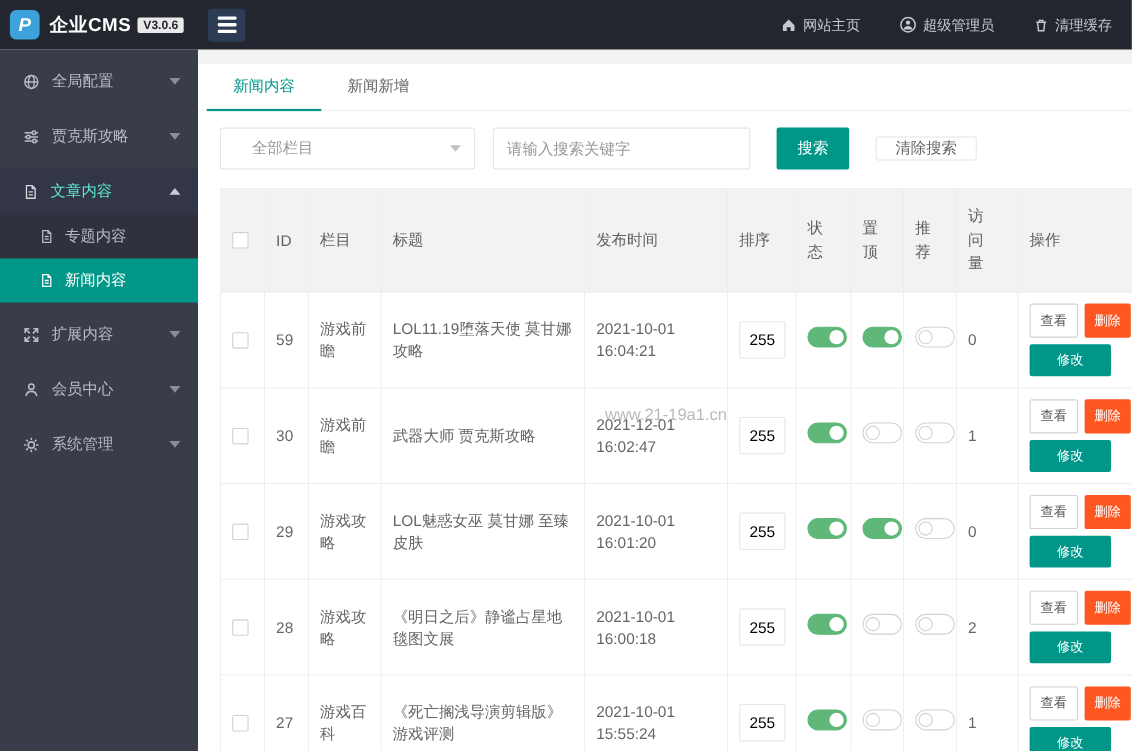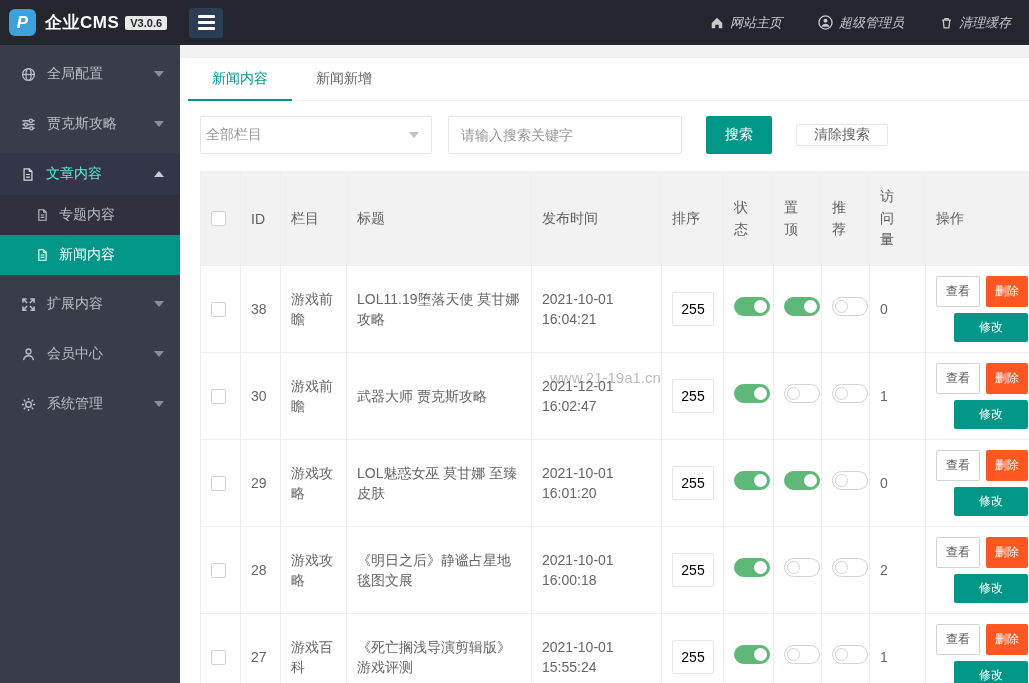--- a/index.html
+++ b/index.html
@@ -21,21 +21,21 @@
   .brand { color:#fff; font-size:17px; font-weight:bold; margin-left:9px; letter-spacing:.5px; }
   .version-badge {
     background:#e9e9e9; color:#23262e; font-size:11px; padding:1px 5px;
     border-radius:2px; margin-left:6px; font-weight:bold;
   }
   .hamburger {
     width:34px; height:30px; background:#2d3c55; border-radius:3px; margin-left:22px;
     display:flex; flex-direction:column; justify-content:center; align-items:center; gap:3px; cursor:pointer;
   }
   .hamburger span { display:block; width:17px; height:3px; background:#fff; border-radius:1px; }
-  .topnav { margin-left:auto; display:flex; align-items:center; height:100%;font-style:italic; }
+  .topnav { margin-left:auto; display:flex; align-items:center; height:100%; }
   .topnav-item {
     color:#c8c9cc; font-size:13px; padding:0 18px; height:100%;
     display:flex; align-items:center; gap:6px; cursor:pointer;
   }
   .topnav-item svg { flex:0 0 auto; }
   
   .sidebar {
     position:absolute; top:45px; left:0; width:180px; height:638px;
     background:#393d49; z-index:20;
   }
@@ -66,21 +66,21 @@
   .tab {
     padding:0 24px; display:flex; align-items:center; color:#666; cursor:pointer;
     position:relative; font-size:14px;
   }
   .tab.active { color:#009688; }
   .tab.active:after { content:""; position:absolute; left:0; right:0; bottom:-1px; height:2px; background:#009688; }
   
   .filters { display:flex; align-items:center; padding:15px 0 15px 20px; gap:12px; }
   .select-box {
     width:232px; height:38px; border:1px solid #e6e6e6; border-radius:2px; background:#fff;
-    display:flex; align-items:center; padding:0 5px; color:#999; cursor:pointer; position:relative;
+    display:flex; align-items:center; padding:0 28px; color:#999; cursor:pointer; position:relative;
   }
   .select-box .sel-chev {
     position:absolute; right:12px; width:0; height:0;
     border-left:5px solid transparent; border-right:5px solid transparent; border-top:6px solid #c2c2c2;
   }
   .search-input {
     width:234px; height:38px; border:1px solid #e6e6e6; border-radius:2px; padding:0 12px;
     font-size:14px; color:#666; outline:none; font-family:inherit; margin-left:4px;
   }
   .search-input::placeholder { color:#999; }
@@ -100,21 +100,21 @@
   }
   .sort-input {
     width:42px; height:34px; border:1px solid #e6e6e6; border-radius:2px; text-align:center;
     font-size:14px; color:#000000; outline:none; font-family:inherit; background:#fff;
   }
   .toggle { width:36px; height:19px; border-radius:10px; position:relative; cursor:pointer; display:inline-block; }
   .toggle.on { background:#5fb878; border:1px solid #5fb878; }
   .toggle.on .knob { position:absolute; right:2px; top:2px; width:13px; height:13px; border-radius:50%; background:#fff; }
   .toggle.off { background:#fff; border:1px solid #d2d2d2; }
   .toggle.off .knob { position:absolute; left:2px; top:2px; width:13px; height:13px; border-radius:50%; background:#fff; border:1px solid #d2d2d2; }
-  .actions { display:flex; flex-wrap:wrap; gap:6px; width:92px;justify-content:flex-end; }
+  .actions { display:flex; flex-wrap:wrap; gap:6px; width:92px; }
   .btn-view { background:#fff; border:1px solid #d2d2d2; color:#555; font-size:12px; padding:6px 9px; border-radius:2px; }
   .btn-del { background:#ff5722; color:#fff; font-size:12px; padding:6px 9px; border-radius:2px; }
   .btn-edit { background:#009688; color:#fff; font-size:12px; padding:6px 25px; border-radius:2px; }
   .watermark {
     position:absolute; left:218px; top:200px; color:rgba(130,130,130,.55);
     font-size:15px; pointer-events:none; z-index:5; white-space:nowrap;
   }
   svg { display:block; }
 </style>
 </head>
@@ -273,21 +273,21 @@
             <th class="narrow-head"><span>推荐</span></th>
             <th class="narrow-head"><span>访问量</span></th>
             <th>操作</th>
           </tr>
         </thead>
         <tbody>
   <tr>
     <td>
                 <input type="checkbox" style="">
               </td>
-    <td>38</td>
+    <td>59</td>
     <td>游戏前瞻</td>
     <td>LOL11.19堕落天使 莫甘娜攻略</td>
     <td>2021-10-01 16:04:21</td>
     <td><input class="sort-input" type="text" value="255" style=""></td>
     <td><span class="toggle on"><span class="knob"></span></span></td>
     <td><span class="toggle on"><span class="knob"></span></span></td>
     <td><span class="toggle off"><span class="knob"></span></span></td>
     <td>0</td>
     <td>
       <span class="actions">

